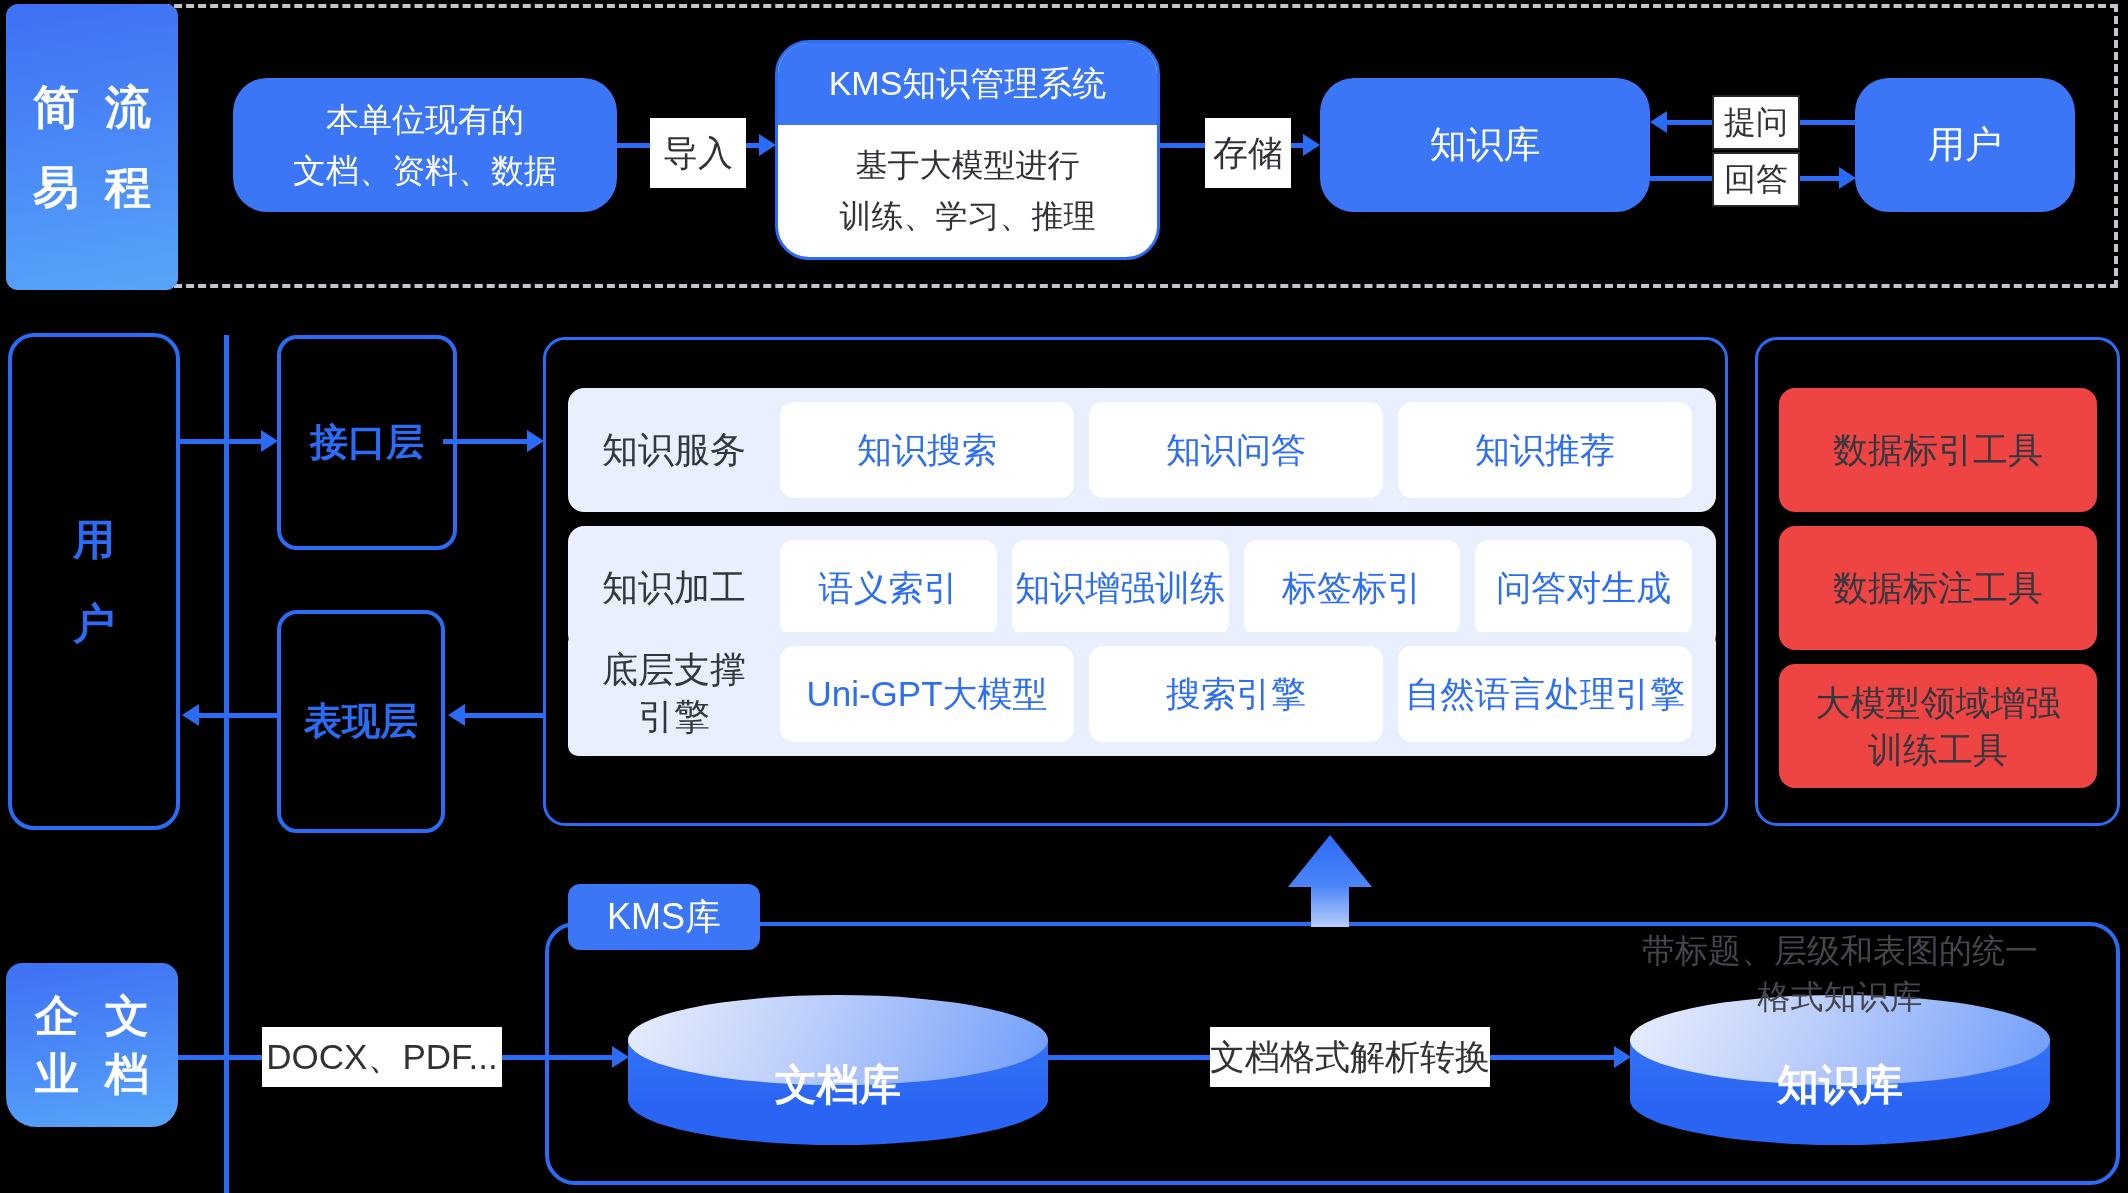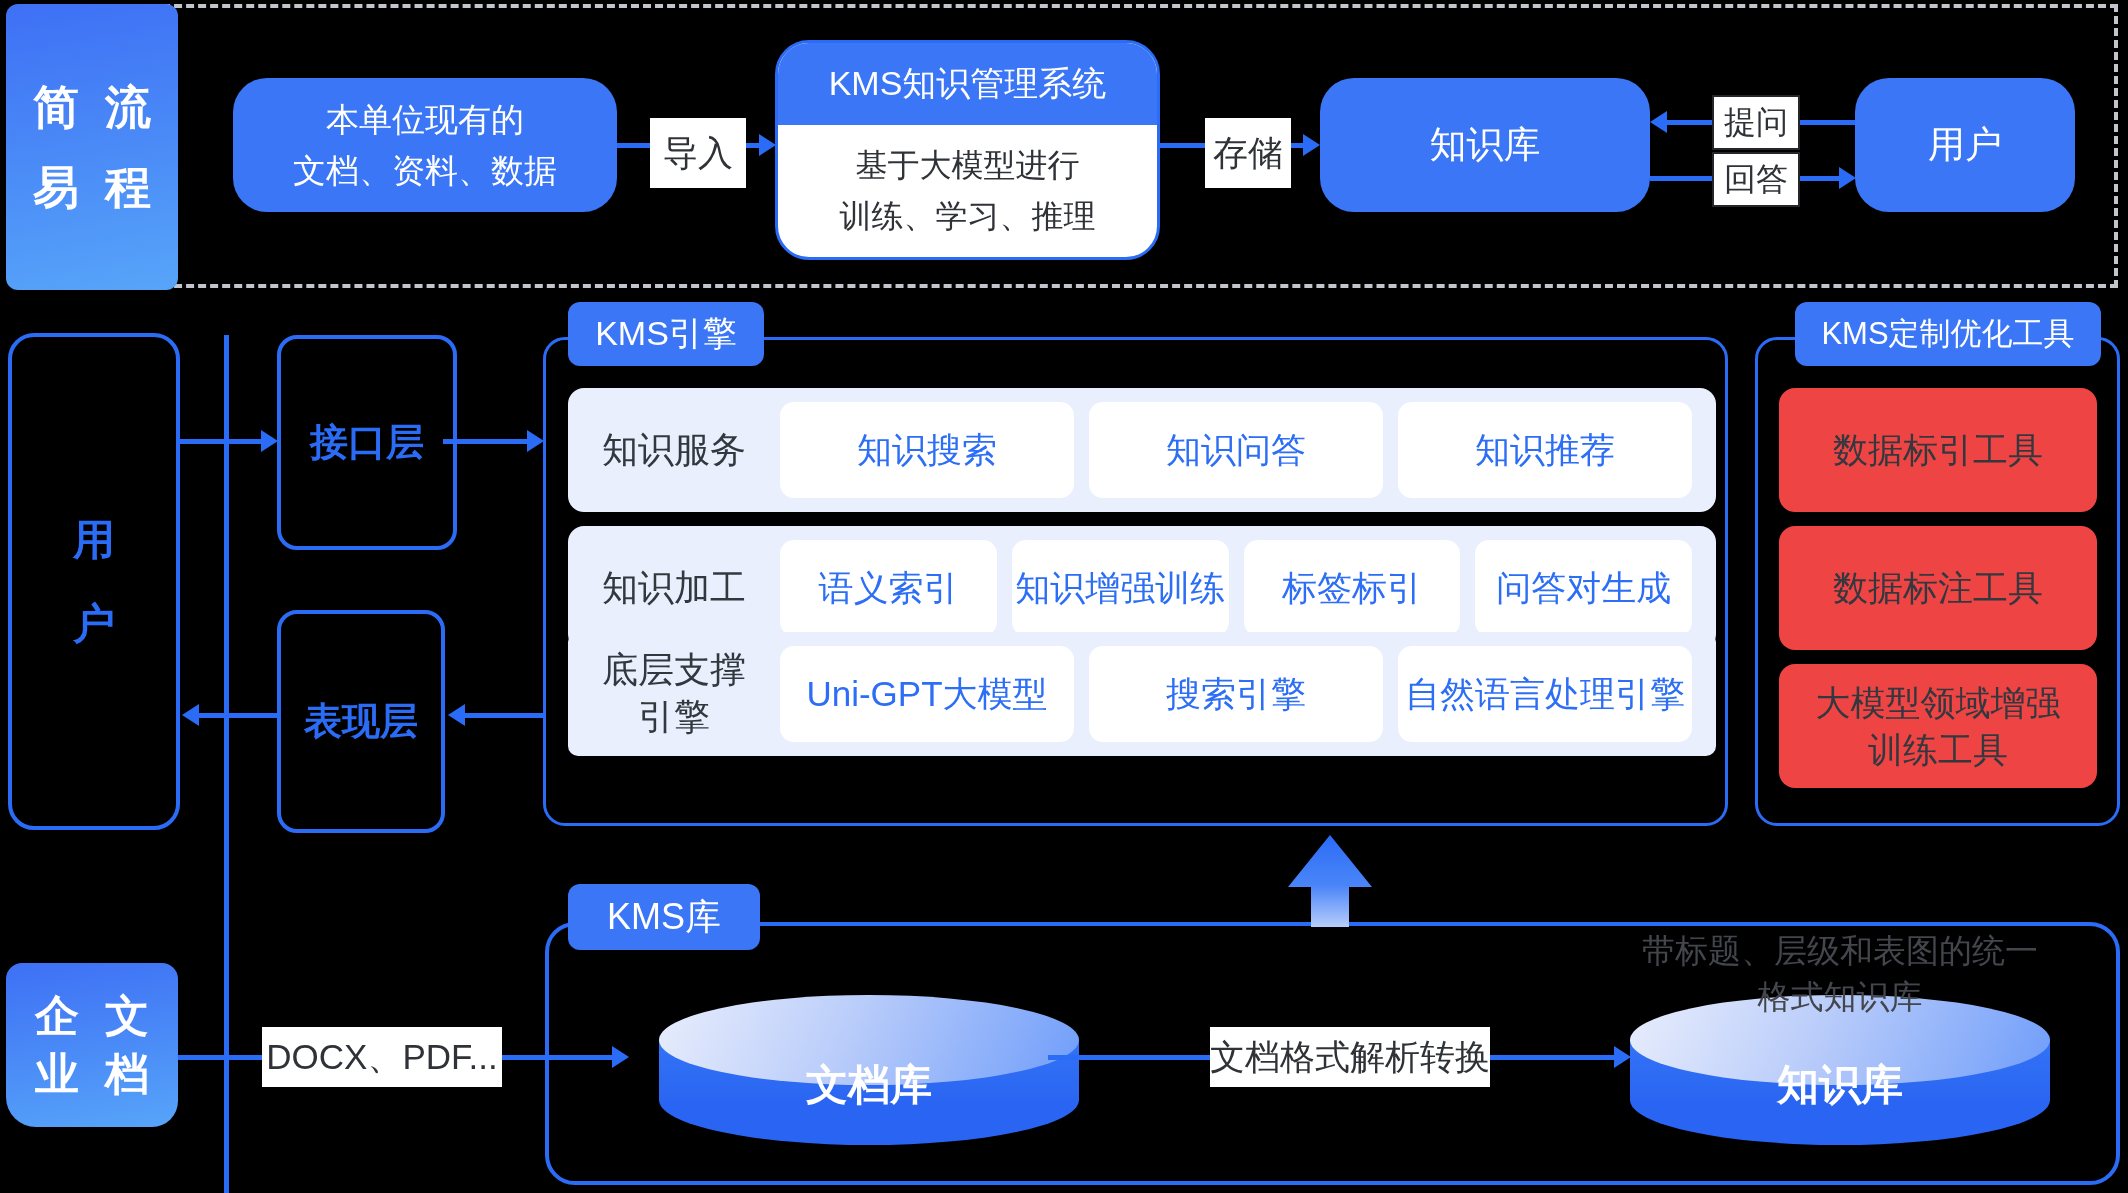--- a/index.html
+++ b/index.html
@@ -141,21 +141,20 @@
   <div class="hline" style="left:443px;top:439px;width:84px;"></div>
   <div class="head-r" style="left:527px;top:430px;"></div>
 
   <div class="head-l" style="left:448px;top:704px;"></div>
   <div class="hline" style="left:465px;top:713px;width:78px;"></div>
 
   <div class="head-l" style="left:182px;top:704px;"></div>
   <div class="hline" style="left:199px;top:713px;width:78px;"></div>
 
   <div class="abs engine-wrap"></div>
-  <div class="abs tab engine-tab center">KMS引擎</div>
 
   <div class="abs engine-row row1">
     <div class="row-label pre">知识服务</div>
     <div class="chips">
       <div class="chip center">知识搜索</div>
       <div class="chip center">知识问答</div>
       <div class="chip center">知识推荐</div>
     </div>
   </div>
 
@@ -173,21 +172,20 @@
     <div class="row-label pre">底层支撑
 引擎</div>
     <div class="chips">
       <div class="chip center">Uni-GPT大模型</div>
       <div class="chip center">搜索引擎</div>
       <div class="chip center">自然语言处理引擎</div>
     </div>
   </div>
 
   <div class="abs tools-wrap"></div>
-  <div class="abs tab tools-tab center">KMS定制优化工具</div>
   <div class="abs tool-item center pre" style="top:388px;">数据标引工具</div>
   <div class="abs tool-item center pre" style="top:526px;">数据标注工具</div>
   <div class="abs tool-item center pre" style="top:664px;">大模型领域增强
 训练工具</div>
 
   <div class="abs store-wrap"></div>
   <div class="abs tab store-tab center">KMS库</div>
 
   <svg class="big-arrow" width="84" height="92" viewBox="0 0 84 92">
     <defs>
@@ -206,21 +204,21 @@
       <span>文</span>
       <span>业</span>
       <span>档</span>
     </div>
   </div>
 
   <div class="hline" style="left:178px;top:1055px;width:434px;"></div>
   <div class="head-r" style="left:612px;top:1046px;"></div>
   <div class="abs white-label docx-label center">DOCX、PDF...</div>
 
-  <div class="cylinder" style="left:628px;top:995px;margin-left:31px;">
+  <div class="cylinder" style="left:628px;top:995px;">
     <div class="cyl-bottom"></div>
     <div class="cyl-body"></div>
     <div class="cyl-top"></div>
     <div class="cyl-label">文档库</div>
   </div>
 
   <div class="hline" style="left:1048px;top:1055px;width:566px;"></div>
   <div class="head-r" style="left:1614px;top:1046px;"></div>
   <div class="abs white-label convert-label center">文档格式解析转换</div>
 

